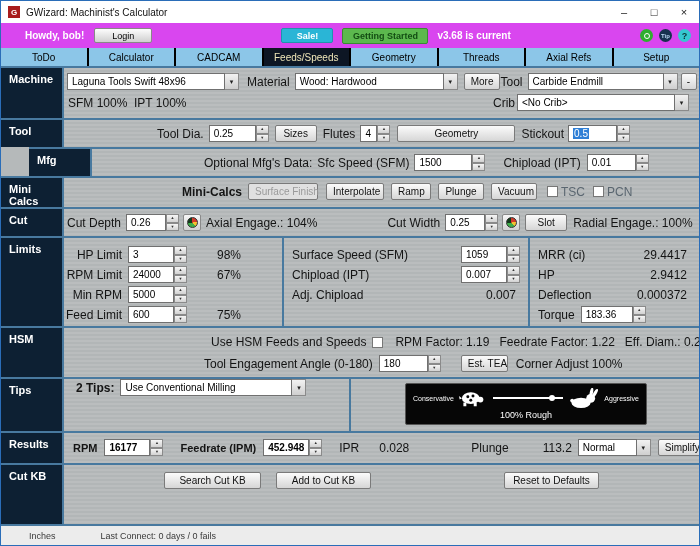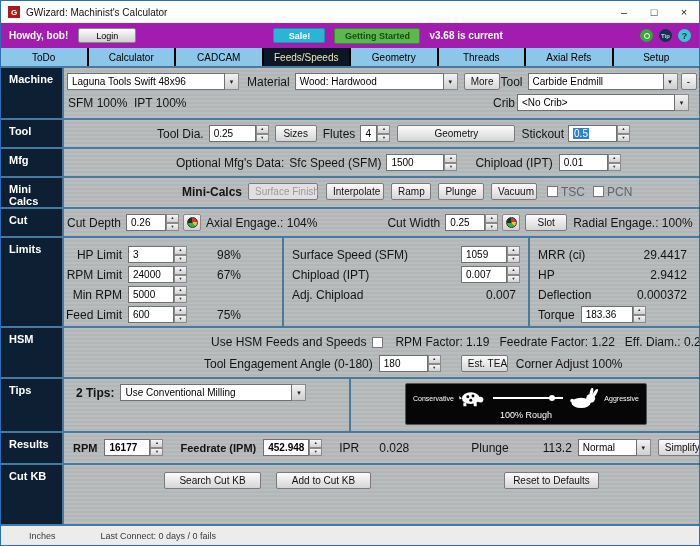--- a/index.html
+++ b/index.html
@@ -7,21 +7,21 @@
   .window { width:700px; height:546px; border:1px solid #2a6db8; display:flex; flex-direction:column; background:#b5b9ba; overflow:hidden; }
 
   
   .titlebar { flex:0 0 22px; background:#fff; display:flex; align-items:center; }
   .app-icon { width:12px; height:12px; margin-left:7px; background:#a81c1c; color:#fff; font-size:8px; font-weight:bold; display:flex; align-items:center; justify-content:center; }
   .title-text { font-size:10px; color:#111; margin-left:6px; }
   .win-controls { margin-left:auto; display:flex; height:100%; }
   .win-btn { width:30px; display:flex; align-items:center; justify-content:center; font-size:11px; color:#222; }
 
   
-  .header { flex:0 0 25px; background:#a21caf; display:flex; align-items:center; color:#fff; }
+  .header { flex:0 0 25px; background:#d946ef; display:flex; align-items:center; color:#fff;padding-left:16px; }
   .greeting { font-size:10px; font-weight:bold; margin-left:8px; white-space:nowrap; }
   .login-btn { margin-left:10px; width:58px; height:15px; font-size:9px; background:linear-gradient(#fdfdfd,#cfcfcf); border:1px solid #888; border-radius:2px; font-family:inherit; }
   .sale-btn { margin-left:auto; width:52px; height:15px; background:#2ab5d6; color:#fff; font-size:9px; font-weight:bold; border:1px solid #1f93ae; border-radius:2px; font-family:inherit; }
   .gs-btn { margin-left:9px; width:86px; height:16px; background:#5cb84e; color:#134d13; font-size:9px; font-weight:bold; border:1px solid #3a8a34; border-radius:2px; font-family:inherit; }
   .version { font-size:10px; font-weight:bold; margin-left:9px; white-space:nowrap; }
   .hdr-icons { margin-left:auto; margin-right:8px; display:flex; gap:6px; align-items:center; }
   .circ { width:13px; height:13px; border-radius:50%; display:flex; align-items:center; justify-content:center; }
   .circ.online { background:#2fae2f; }
   .circ.online span { width:6px; height:6px; border:1.5px solid #fff; border-radius:50%; display:block; }
   .circ.tip { background:#16314e; color:#bcd7f2; font-size:6px; font-weight:bold; }
@@ -60,21 +60,21 @@
   .limits-wrap { display:flex; height:100%; }
   .lim-colA { flex:0 0 218px; padding-top:7px; }
   .lim-colB { flex:0 0 246px; border-left:2px solid #48799f; padding-top:7px; }
   .lim-colC { flex:1; border-left:2px solid #48799f; padding-top:7px; }
   .lim-row { display:flex; align-items:center; height:19px; margin-bottom:1px; }
   .lim-lblA { width:58px; text-align:right; }
   .lim-pct { margin-left:30px; }
 
   
   .tips-wrap { display:flex; height:100%; }
-  .tips-left { flex:0 0 287px; border-right:2px solid #48799f; padding-top:5px; }
+  .tips-left { flex:0 0 287px; border-right:2px solid #48799f; }
   .tips-right { flex:1; }
   .agg-panel { width:242px; height:42px; background:#060606; border:1px solid #555; border-radius:2px; margin:4px 0 0 54px; color:#fff; display:flex; flex-direction:column; justify-content:center; }
   .agg-top { display:flex; align-items:center; padding:0 7px; }
   .agg-lbl { font-size:7px; white-space:nowrap; }
   .agg-track { flex:1; height:2px; background:#fff; margin:0 5px; position:relative; }
   .agg-thumb { position:absolute; right:8px; top:-2px; width:6px; height:6px; border-radius:50%; background:#fff; }
   .agg-rough { text-align:center; font-size:9px; margin-top:2px; }
 
   .statusbar { flex:0 0 21px; background:#ececec; border-top:2px solid #48799f; display:flex; align-items:center; font-size:9px; color:#3a3a3a; }
 </style>
@@ -182,21 +182,21 @@
           <div class="spin-value" style="width:49px;"><span class="hl">0.5</span></div>
           <div class="spin-arrows">
               <div class="spin-btn">▲</div>
               <div class="spin-btn">▼</div>
             </div>
         </div>
       </div>
     </div>
   </div>
 
-  <div class="row" style="flex:0 0 29px;">
+  <div class="row" style="flex:0 0 29px;margin-left:28px;">
     <div class="side">Mfg</div>
     <div class="content">
       <div class="hline" style="margin-top:5px;">
         <span class="lbl" style="margin-left:112px;">Optional Mfg's Data:</span>
         <span class="lbl" style="margin-left:5px;">Sfc Speed (SFM)</span>
         <div class="spinner" style="margin-left:5px;">
           <div class="spin-value" style="width:58px;">1500</div>
           <div class="spin-arrows">
               <div class="spin-btn">▲</div>
               <div class="spin-btn">▼</div>

